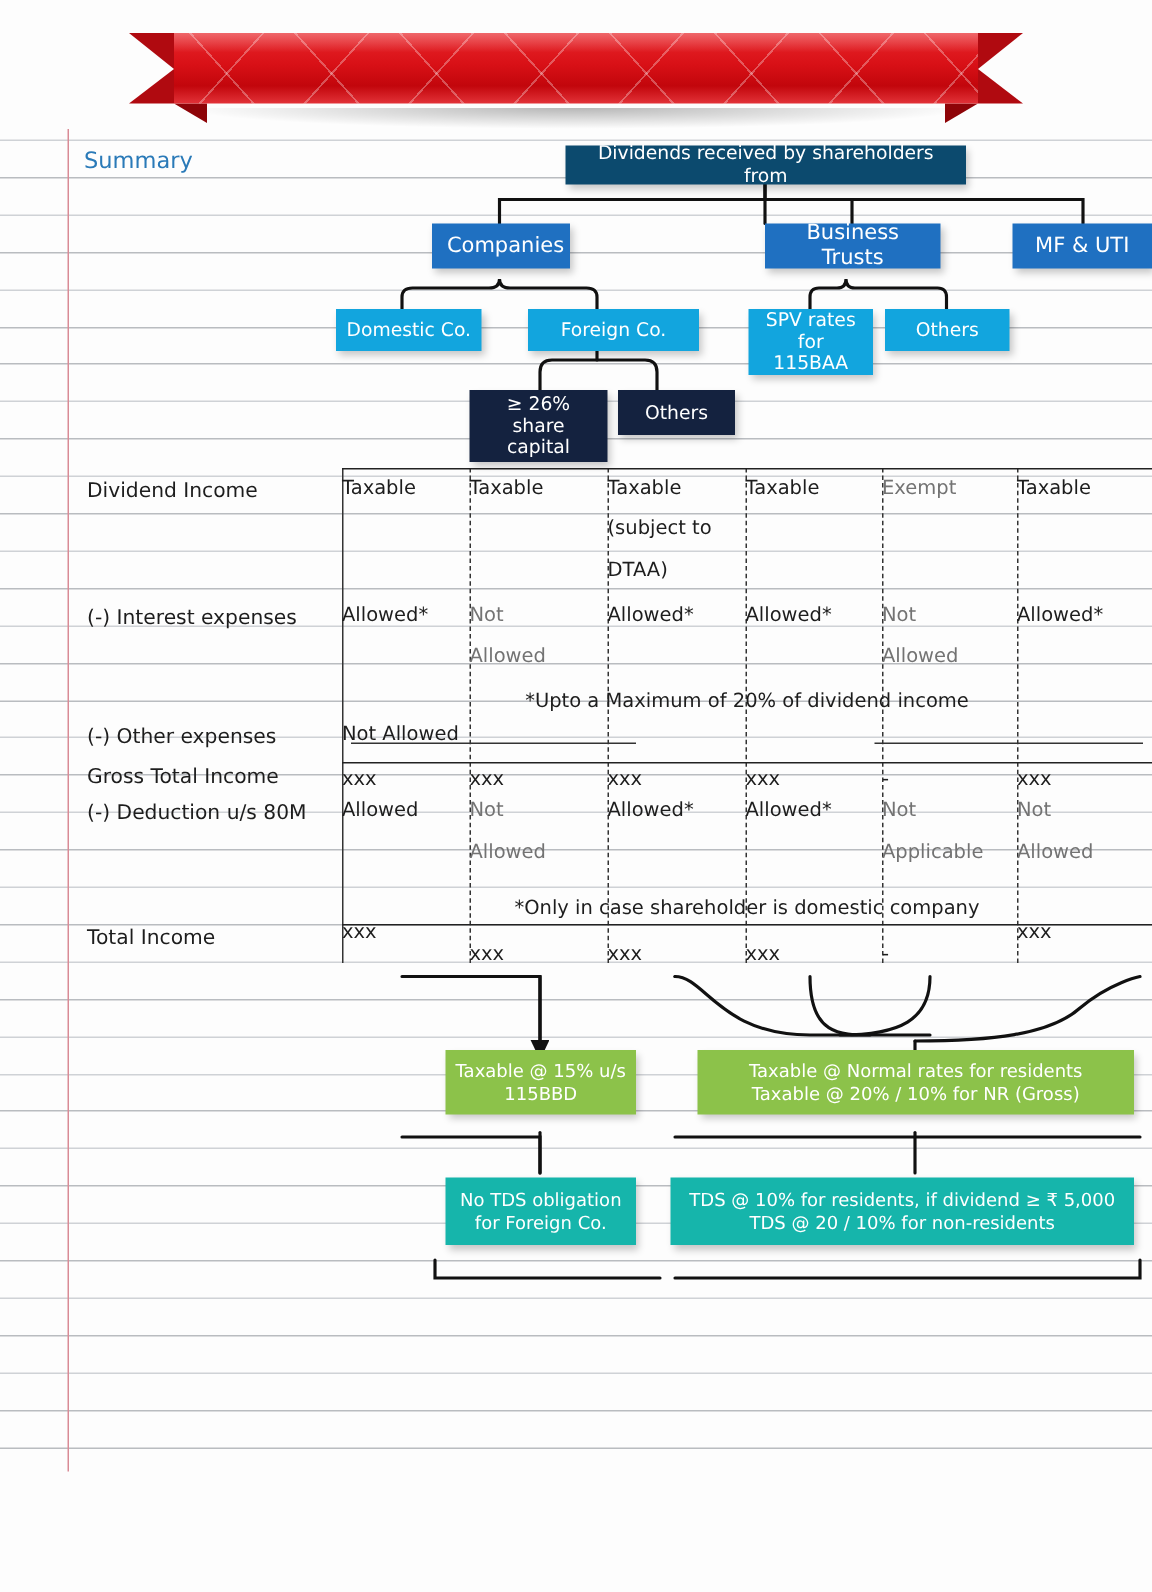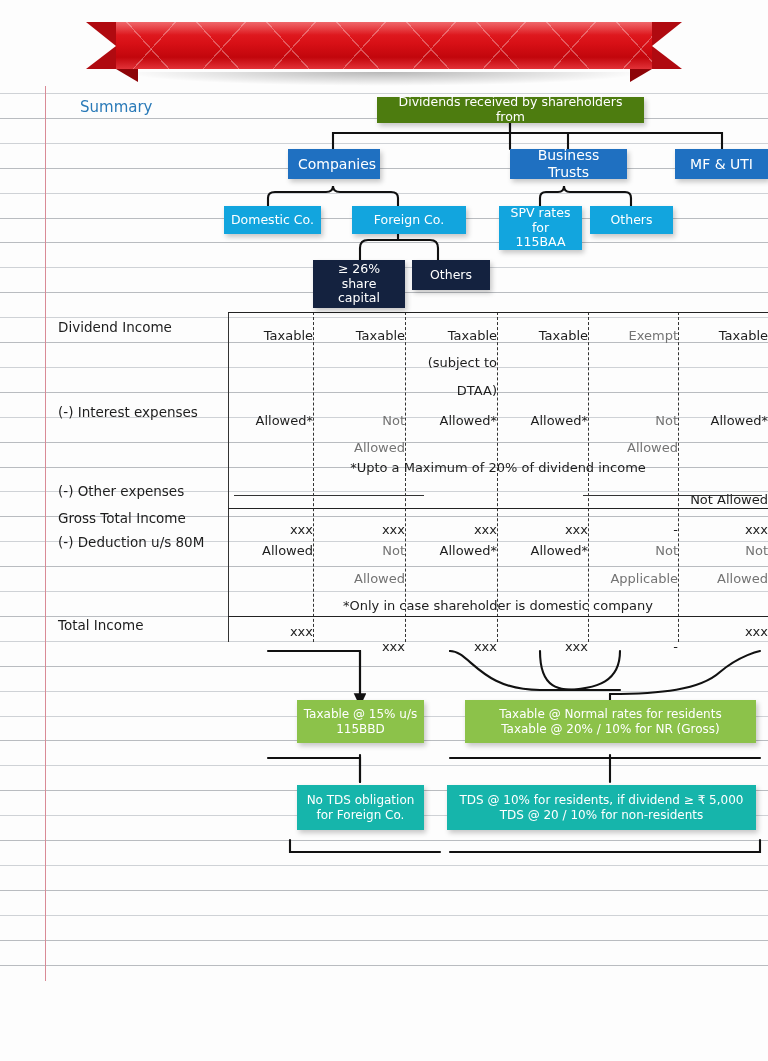--- a/index.html
+++ b/index.html
@@ -71,51 +71,50 @@
     display:flex;align-items:center;justify-content:center;
     color:#ffffff;font-size:17.5px;letter-spacing:.2px;
     text-decoration:underline;text-underline-offset:3px;
     text-shadow:0 1px 2px rgba(0,0,0,.55);
     z-index:5;white-space:nowrap;
     font-family:"DejaVu Sans","Liberation Sans",sans-serif;
   }
   
   #summary-label{
     position:absolute;left:56px;top:98px;
-    color:#2a7ab8;font-size:15px;margin-left:24px;
+    color:#2a7ab8;font-size:15px;
   }
   
   .fbox{
     position:absolute;box-sizing:border-box;
     display:flex;align-items:center;justify-content:center;
     text-align:center;color:#fff;line-height:1.18;
     box-shadow:2px 3px 5px rgba(0,0,0,.22);
     padding:3px 6px;
     z-index:6;
   }
-  .lvl0{background:#4d7c0f;font-size:12.5px;}
+  .lvl0{background:#0c4a6e;font-size:12.5px;}
   .lvl1{background:#1f70c1;font-size:14px;}
   .lvl2{background:#12a5de;font-size:12.5px;}
   .lvl3{background:#14223f;font-size:12.5px;}
   .green{background:#8cc24a;font-size:12px;}
   .teal{background:#16b5ab;font-size:12px;}
   
   #connectors{position:absolute;left:0;top:0;width:768px;height:1061px;z-index:4;pointer-events:none;}
   
   #tbl{
     position:absolute;left:46px;top:312px;width:722px;height:330px;
     z-index:5;
   }
   .vline{position:absolute;top:0;width:0;border-left:1.4px dashed #333;}
   .vsolid{position:absolute;width:1.4px;background:#333;}
   .hsolid{position:absolute;height:1.4px;background:#222;}
   .cell{
-    position:absolute;text-align:right;font-size:13px;color:#1d1d1d;
+    position:absolute;text-align:left;font-size:13px;color:#1d1d1d;
     line-height:1.02;
-    margin-top:10px;
   }
   .cell.red{color:#737373;}
   .rowlabel{
     position:absolute;left:12px;font-size:13.5px;color:#1d1d1d;white-space:nowrap;
   }
   .note{
     position:absolute;text-align:center;font-size:13px;color:#1d1d1d;
   }
 </style>
 </head>

